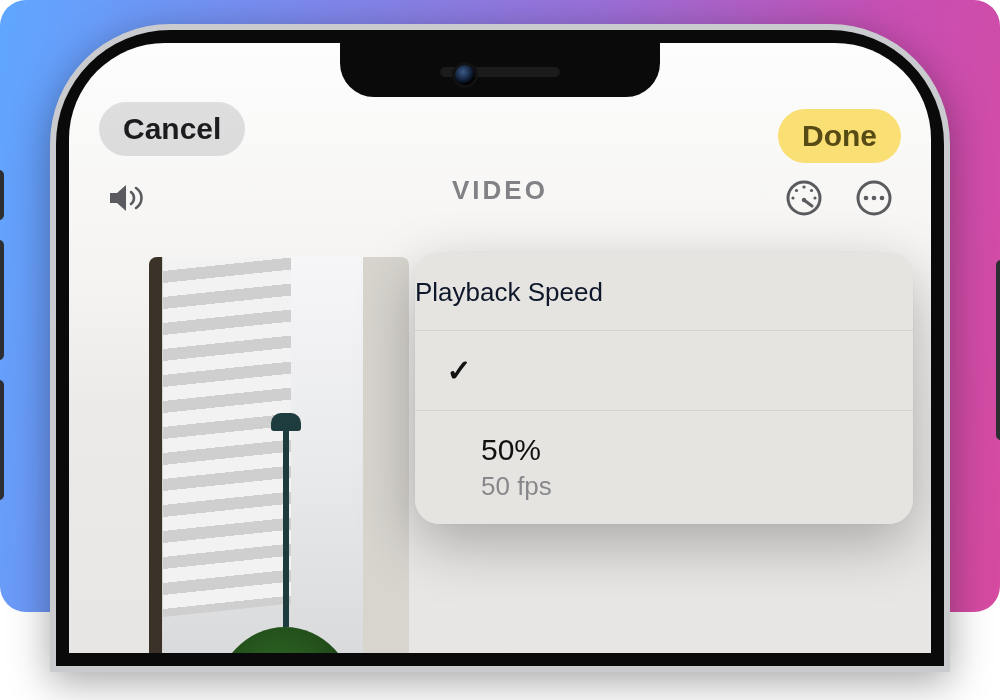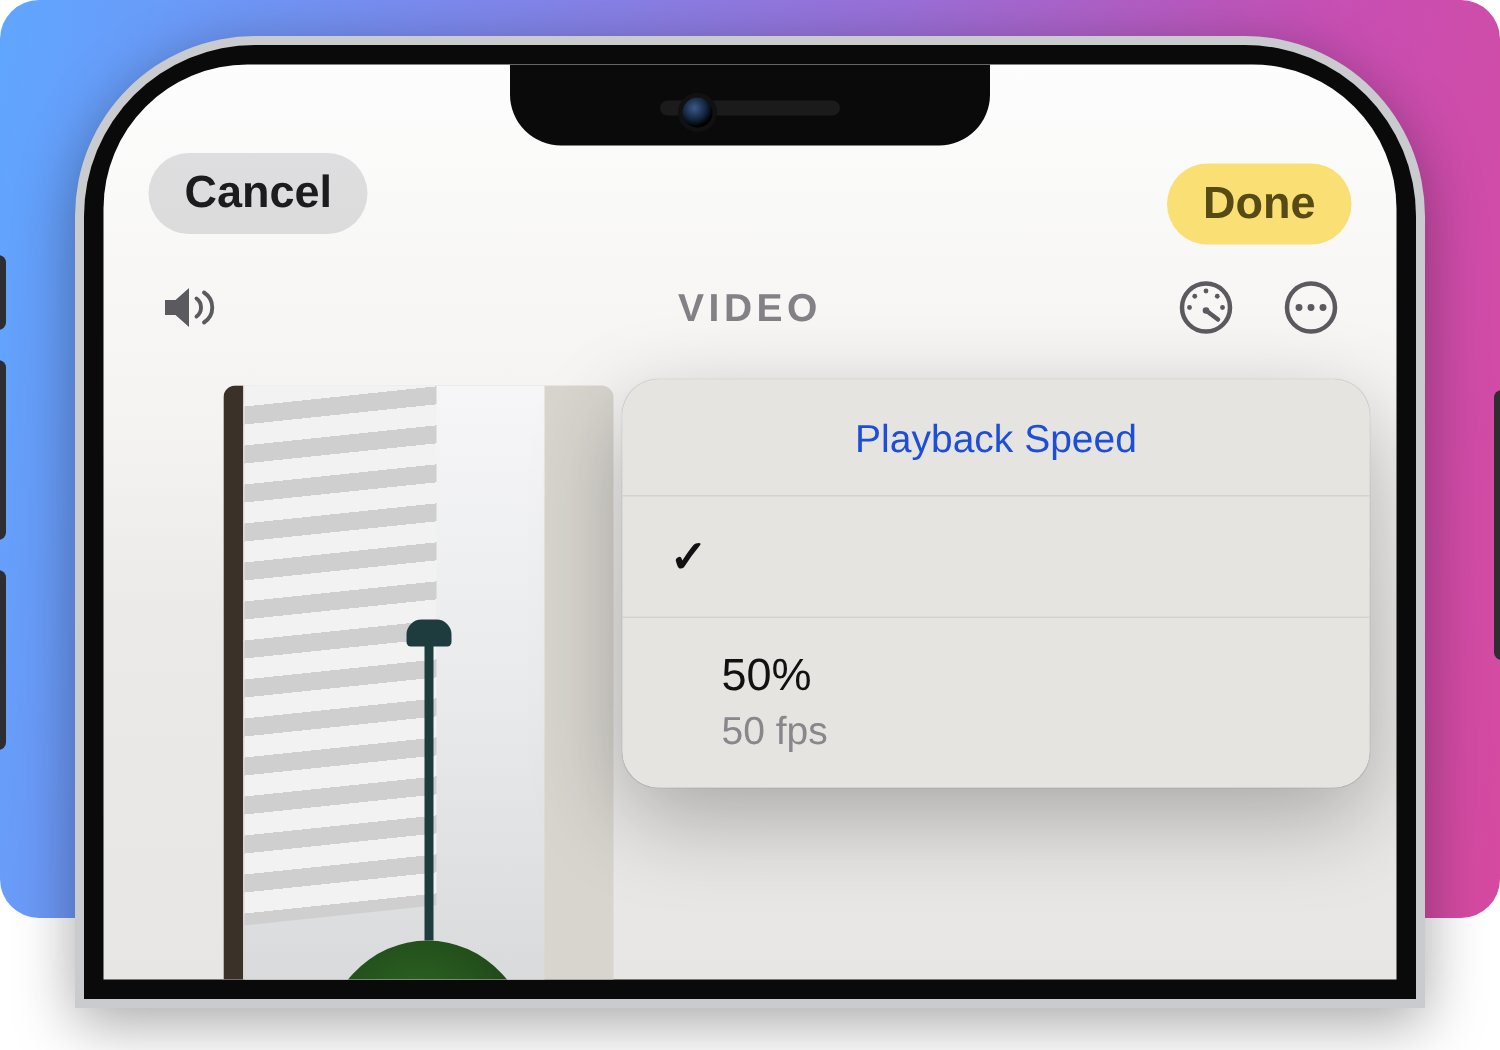--- a/index.html
+++ b/index.html
@@ -62,21 +62,21 @@
   .pill {
     border: none; border-radius: 34px; padding: 10px 24px;
     font-size: 30px; font-weight: 700; cursor: pointer;
   }
   .pill.cancel { background: rgba(120,120,128,.22); color:#1c1c1e; }
   .pill.done   { background: #fadf74; color:#574b15;margin-top:13px; }
 
   
   .toolrow {
     position:absolute; top:132px; left:34px; right:34px; height:60px;
-    display:flex; align-items:center; z-index:10; color:#5a5a5e;
+    display:flex; align-items:flex-start; z-index:10; color:#5a5a5e;
   }
   .tool-title {
     position:absolute; left:0; right:0; text-align:center;
     font-size:26px; font-weight:600; letter-spacing:3px; color:#818186;
   }
   .tool-left  { margin-right:auto; }
   .tool-right { margin-left:auto; display:flex; gap:24px; }
   .icon-btn { width:46px; height:46px; display:flex; align-items:center; justify-content:center; cursor:pointer; color:#5b5b5f; }
   .icon-btn svg { width:40px; height:40px; }
 
@@ -101,22 +101,22 @@
   .menu {
     position:absolute; top:210px; left:346px; width:498px;
     background: rgba(228,227,224,.97);
     border-radius:24px;
     box-shadow: 0 20px 60px rgba(0,0,0,.28), 0 0 1px rgba(0,0,0,.2);
     overflow:hidden;
     z-index: 40;
     backdrop-filter: blur(4px);
   }
   .menu-head {
-    text-align:center; padding:24px 0 22px 0;
-    font-size:26px; color:#1d4ed8;
+    text-align:left; padding:24px 0 22px 0;
+    font-size:26px; color:#0f172a;
     border-bottom:1px solid rgba(0,0,0,.08);
   }
   .menu-item {
     display:flex; align-items:center; padding:22px 22px 22px 22px;
     cursor:pointer;
   }
   .menu-item + .menu-item { border-top:1px solid rgba(0,0,0,.08); }
   .menu-check { width:44px; font-size:30px; font-weight:800; color:#111; text-align:center;}
   .menu-labels .primary   { font-size:30px; color:#111; }
   .menu-labels .secondary { font-size:26px; color:#88888c; margin-top:4px;}

